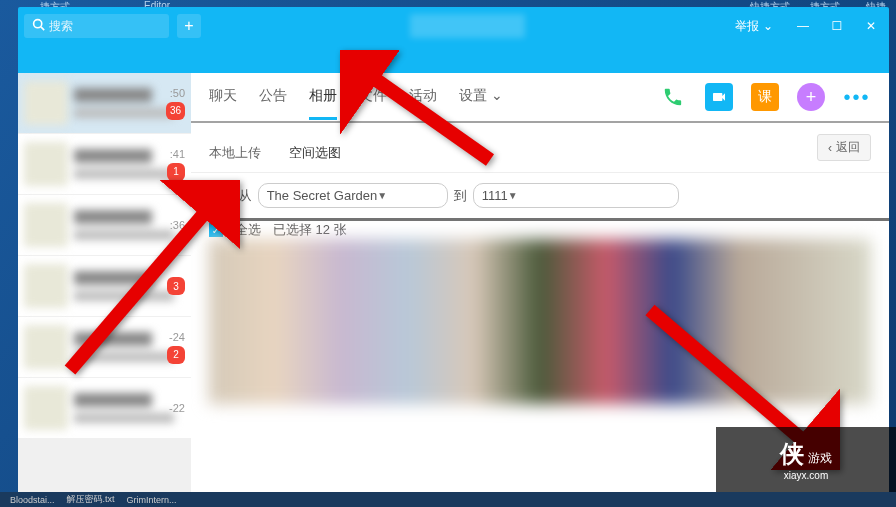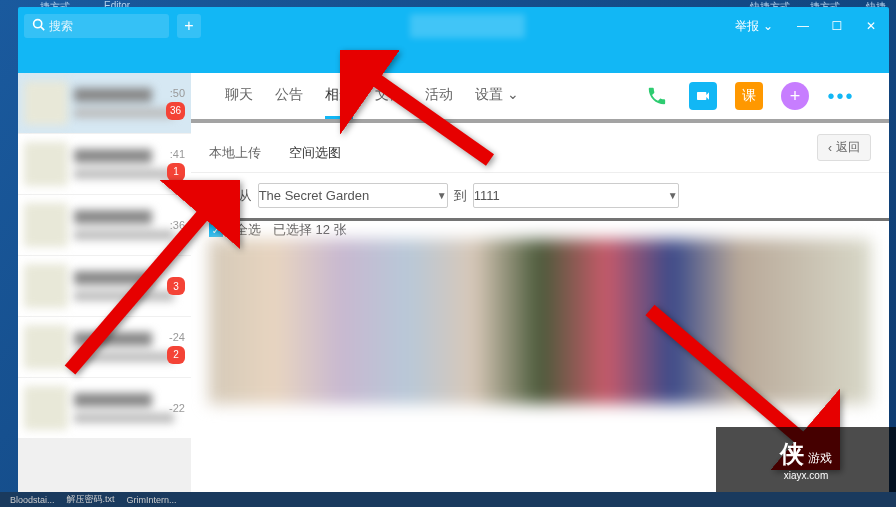--- a/index.html
+++ b/index.html
@@ -24,59 +24,59 @@
   .chat-item { height: 60px; display: flex; align-items: center; padding: 6px; background: #fff; margin-bottom: 1px; position: relative; }
   .chat-item.active { background: #d6e8f3; }
   .avatar { width: 44px; height: 44px; border-radius: 4px; background: #e8e8d8; filter: blur(4px); flex-shrink: 0; }
   .chat-meta { flex: 1; margin-left: 6px; filter: blur(4px); }
   .chat-name { height: 14px; background: #888; width: 70%; margin-bottom: 6px; }
   .chat-msg { height: 10px; background: #bbb; width: 90%; }
   .chat-right { position: absolute; right: 6px; display: flex; flex-direction: column; align-items: flex-end; gap: 3px; }
   .chat-time { font-size: 11px; color: #999; }
   .badge { background: #f44336; color: #fff; border-radius: 6px; min-width: 18px; height: 18px; font-size: 10px; display: flex; align-items: center; justify-content: center; padding: 0 4px; }
   .main { flex: 1; display: flex; flex-direction: column; position: relative; }
-  .main-header { height: 50px; display: flex; align-items: center; padding: 0 34px; border-bottom: 4px solid #a3a3a3; }
+  .main-header { height: 50px; display: flex; align-items: center; padding: 0 18px; border-bottom: 2px solid #a3a3a3; }
   .tabs { display: flex; gap: 22px; }
   .tab { font-size: 14px; color: #666; padding: 12px 0; cursor: pointer; }
   .tab.active { color: #333; border-bottom: 3px solid #12b7f5; }
   .header-icons { margin-left: auto; display: flex; align-items: center; gap: 18px; }
   .hicon { width: 28px; height: 28px; display: flex; align-items: center; justify-content: center; font-size: 20px; cursor: pointer; }
   .call-icon { color: #2ecc71; }
   .video-icon { background: #12b7f5; color: #fff; border-radius: 4px; font-size: 14px; }
   .class-icon { background: #ff9800; color: #fff; border-radius: 4px; font-size: 14px; }
   .add-icon { background: #c77dff; color: #fff; border-radius: 50%; font-size: 18px; }
   .more-icon { color: #12b7f5; font-size: 20px; letter-spacing: 2px; }
   .content { flex: 1; padding: 0; position: relative; }
   .subtabs-row { display: flex; align-items: center; padding: 10px 18px; border-bottom: 1px solid #eee; }
   .subtabs { display: flex; gap: 28px; }
   .subtab { font-size: 13px; color: #666; cursor: pointer; margin-top: 11px; }
   .subtab.active { color: #333; font-weight: 500; }
   .back-btn { margin-left: auto; background: #f5f5f5; border: 1px solid #ddd; border-radius: 3px; padding: 4px 10px; font-size: 12px; color: #666; display: flex; align-items: center; gap: 4px; cursor: pointer; }
   .copy-row { display: flex; align-items: center; padding: 10px 18px; font-size: 13px; color: #555; gap: 6px; }
-  .dropdown { border: 1px solid #ccc; border-radius: 2px; padding: 4px 0; font-size: 13px; display: flex; align-items: center; justify-content: space-between; cursor: pointer; background: #fff; }
+  .dropdown { border: 1px solid #ccc; border-radius: 10px; padding: 4px 8px; font-size: 13px; display: flex; align-items: center; justify-content: flex-start; cursor: pointer; background: #fff; }
   .dd1 { width: 190px; }
   .dd2 { width: 206px; }
   .dd-arrow { font-size: 10px; color: #666; }
   .select-row { display: flex; align-items: center; padding: 0 18px; font-size: 13px; color: #555; gap: 12px; border-top: 3px solid #737373; }
   .checkbox { width: 14px; height: 14px; border: 1px solid #12b7f5; background: #12b7f5; color: #fff; display: flex; align-items: center; justify-content: center; font-size: 10px; cursor: pointer; }
   .image-grid { margin: 0 18px; height: 165px; background: linear-gradient(90deg, #d4c9b8 0%, #e8d5c0 10%, #c8b8d0 20%, #b8c8d8 30%, #d8c8b8 40%, #4a5a3a 50%, #c85a6a 60%, #3a4a8a 70%, #b8a898 80%, #d8d8c8 100%); filter: blur(8px); }
   .arrow { position: absolute; pointer-events: none; }
   .arrow svg { filter: drop-shadow(2px 2px 3px rgba(0,0,0,0.4)); }
   .watermark { position: absolute; right: 0; bottom: 15px; width: 180px; height: 65px; background: rgba(0,0,0,0.7); color: #fff; display: flex; flex-direction: column; align-items: center; justify-content: center; font-size: 12px; }
   .watermark-logo { font-size: 24px; font-weight: bold; }
   .taskbar { position: absolute; bottom: 0; left: 0; right: 0; height: 15px; background: #1a3a5e; display: flex; align-items: center; color: #ccc; font-size: 9px; padding: 0 10px; gap: 12px; }
 </style>
 </head>
 <body>
 
 <div class="desktop-bg"></div>
 
 <div class="title-bar-top">
   <span class="title-item" style="margin-left:40px">捷方式</span>
-  <span class="title-item" style="margin-left:24px">Editor</span>
+  <span class="title-item" style="margin-left:64px">Editor</span>
   <span class="title-item" style="margin-left:auto">快捷方式</span>
   <span class="title-item">捷方式</span>
   <span class="title-item">- 快捷</span>
 </div>
 
 <div class="app-window">
   <div class="app-titlebar">
     <div class="search-box">
       <span class="search-icon">
         <svg width="13" height="13" viewBox="0 0 16 16" fill="none" stroke="#fff" stroke-width="2">

